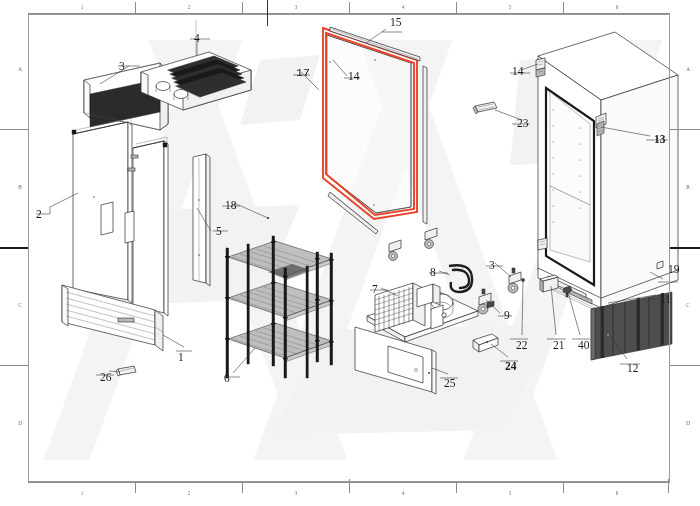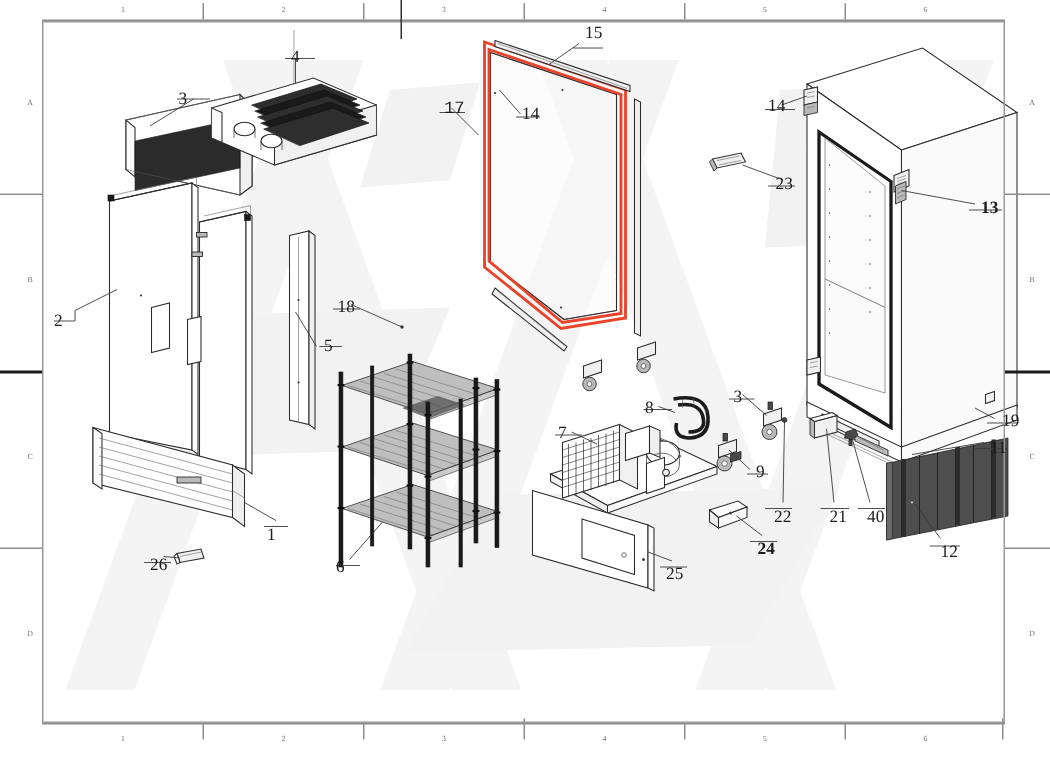--- a/index.html
+++ b/index.html
@@ -515,21 +515,21 @@
       <div class="callout" style="left: 504px; top: 310px;">9</div>
       <div class="callout" style="left: 489px; top: 260px;">3</div>
       <div class="callout" style="left: 660px; top: 294px;">11</div>
       <div class="callout" style="left: 627px; top: 363px;">12</div>
       <div class="callout" style="left: 654px; top: 134px; font-weight: bold;">13</div>
       <div class="callout" style="left: 512px; top: 66px;">14</div>
       <div class="callout" style="left: 390px; top: 17px;">15</div>
       <div class="callout" style="left: 348px; top: 71px;">14</div>
       <div class="callout" style="left: 296px; top: 67px; font-family: Liberation Mono, monospace;">17</div>
       <div class="callout" style="left: 225px; top: 200px;">18</div>
-      <div class="callout" style="left: 668px; top: 276px;">19</div>
+      <div class="callout" style="left: 668px; top: 264px;">19</div>
       <div class="callout" style="left: 578px; top: 340px;">40</div>
       <div class="callout" style="left: 553px; top: 340px;">21</div>
       <div class="callout" style="left: 516px; top: 340px;">22</div>
       <div class="callout" style="left: 517px; top: 118px;">23</div>
       <div class="callout" style="left: 505px; top: 361px; font-weight: bold;">24</div>
       <div class="callout" style="left: 444px; top: 378px;">25</div>
       <div class="callout" style="left: 100px; top: 372px;">26</div>
     </div>
 
 </div>

